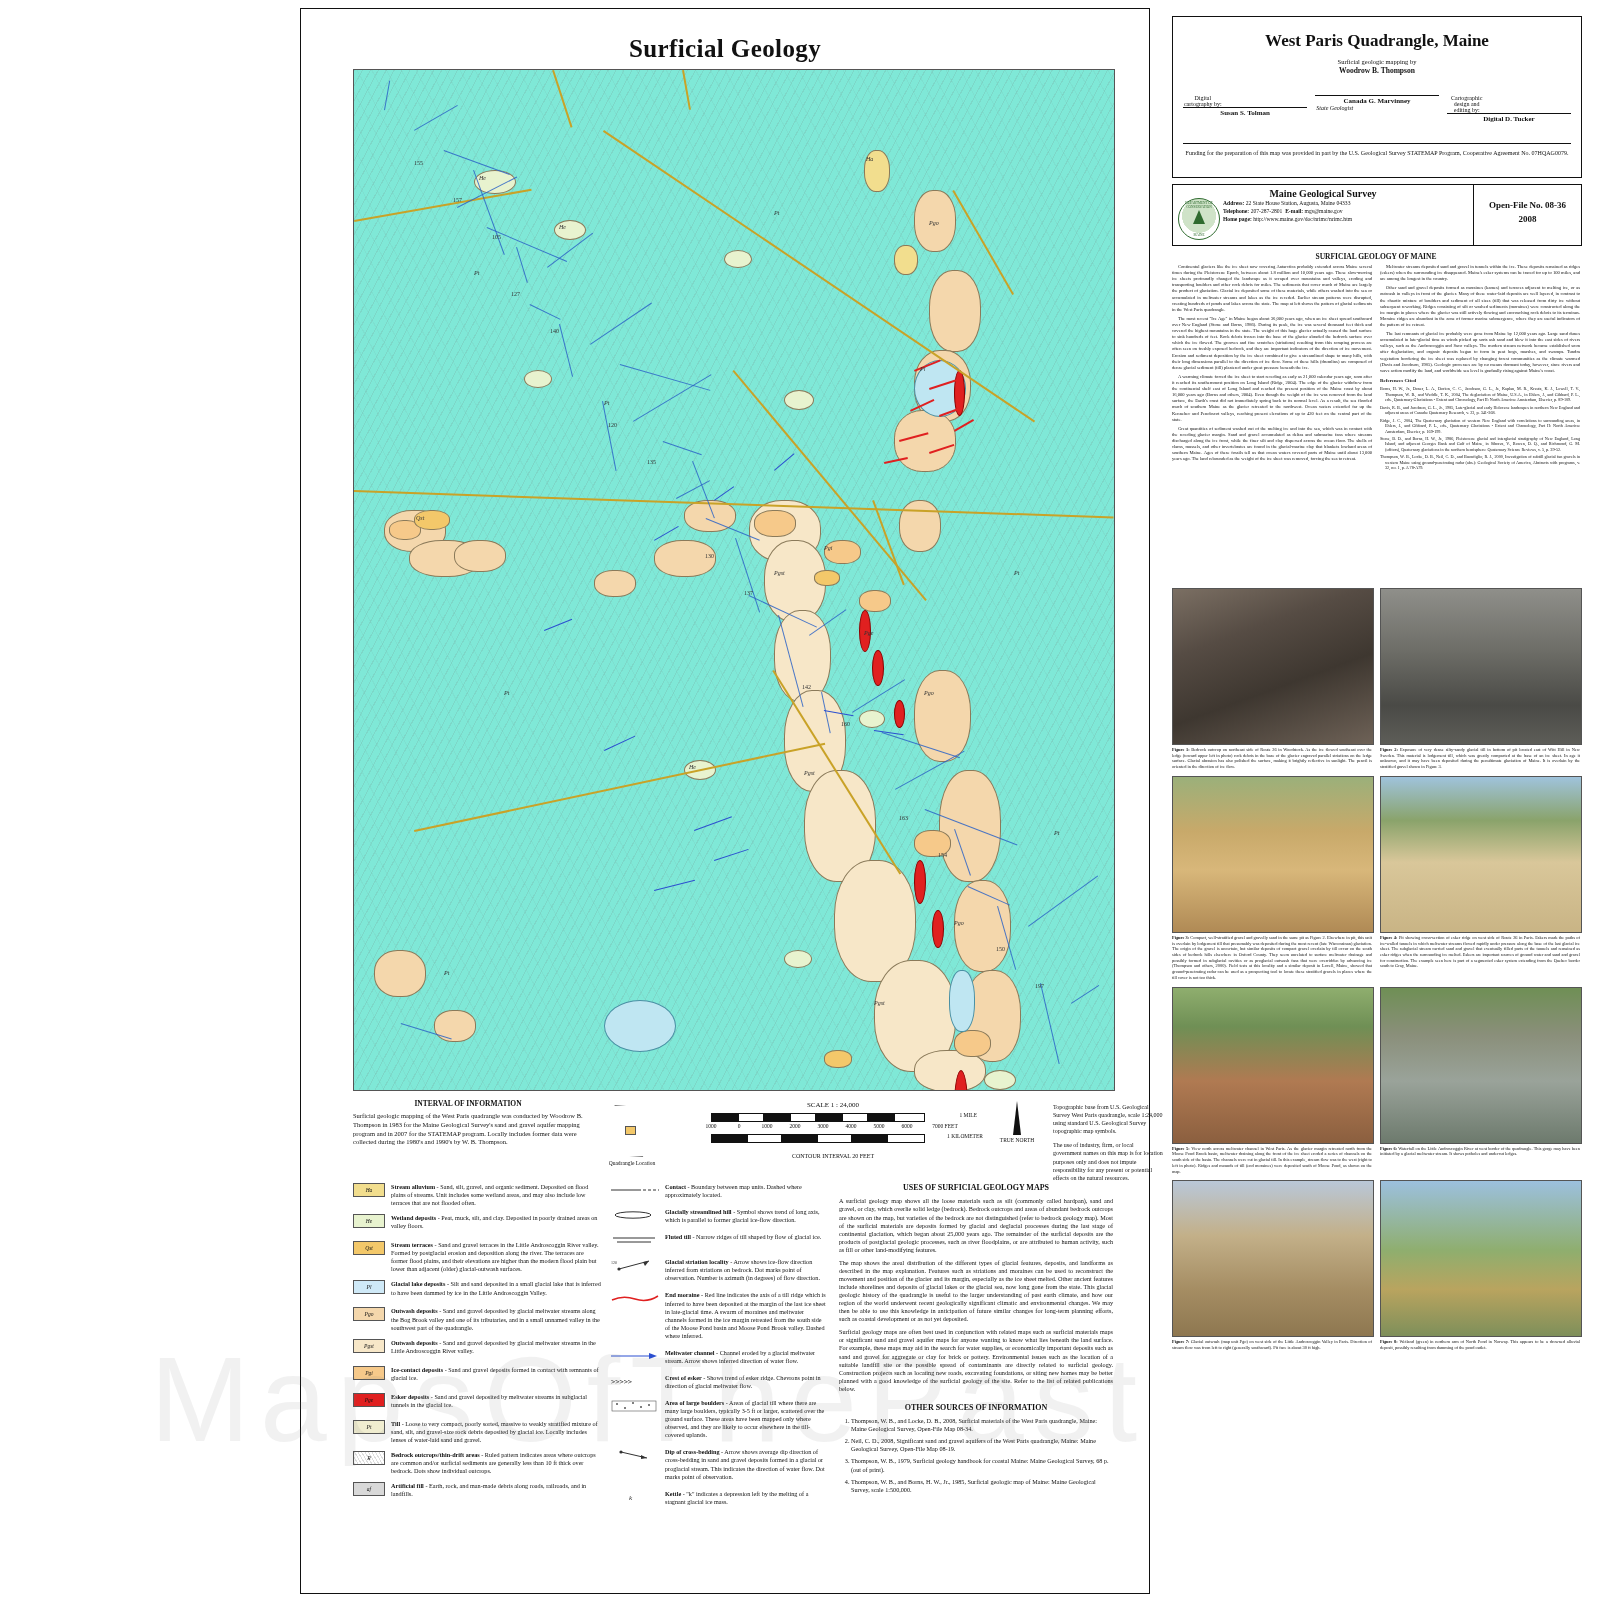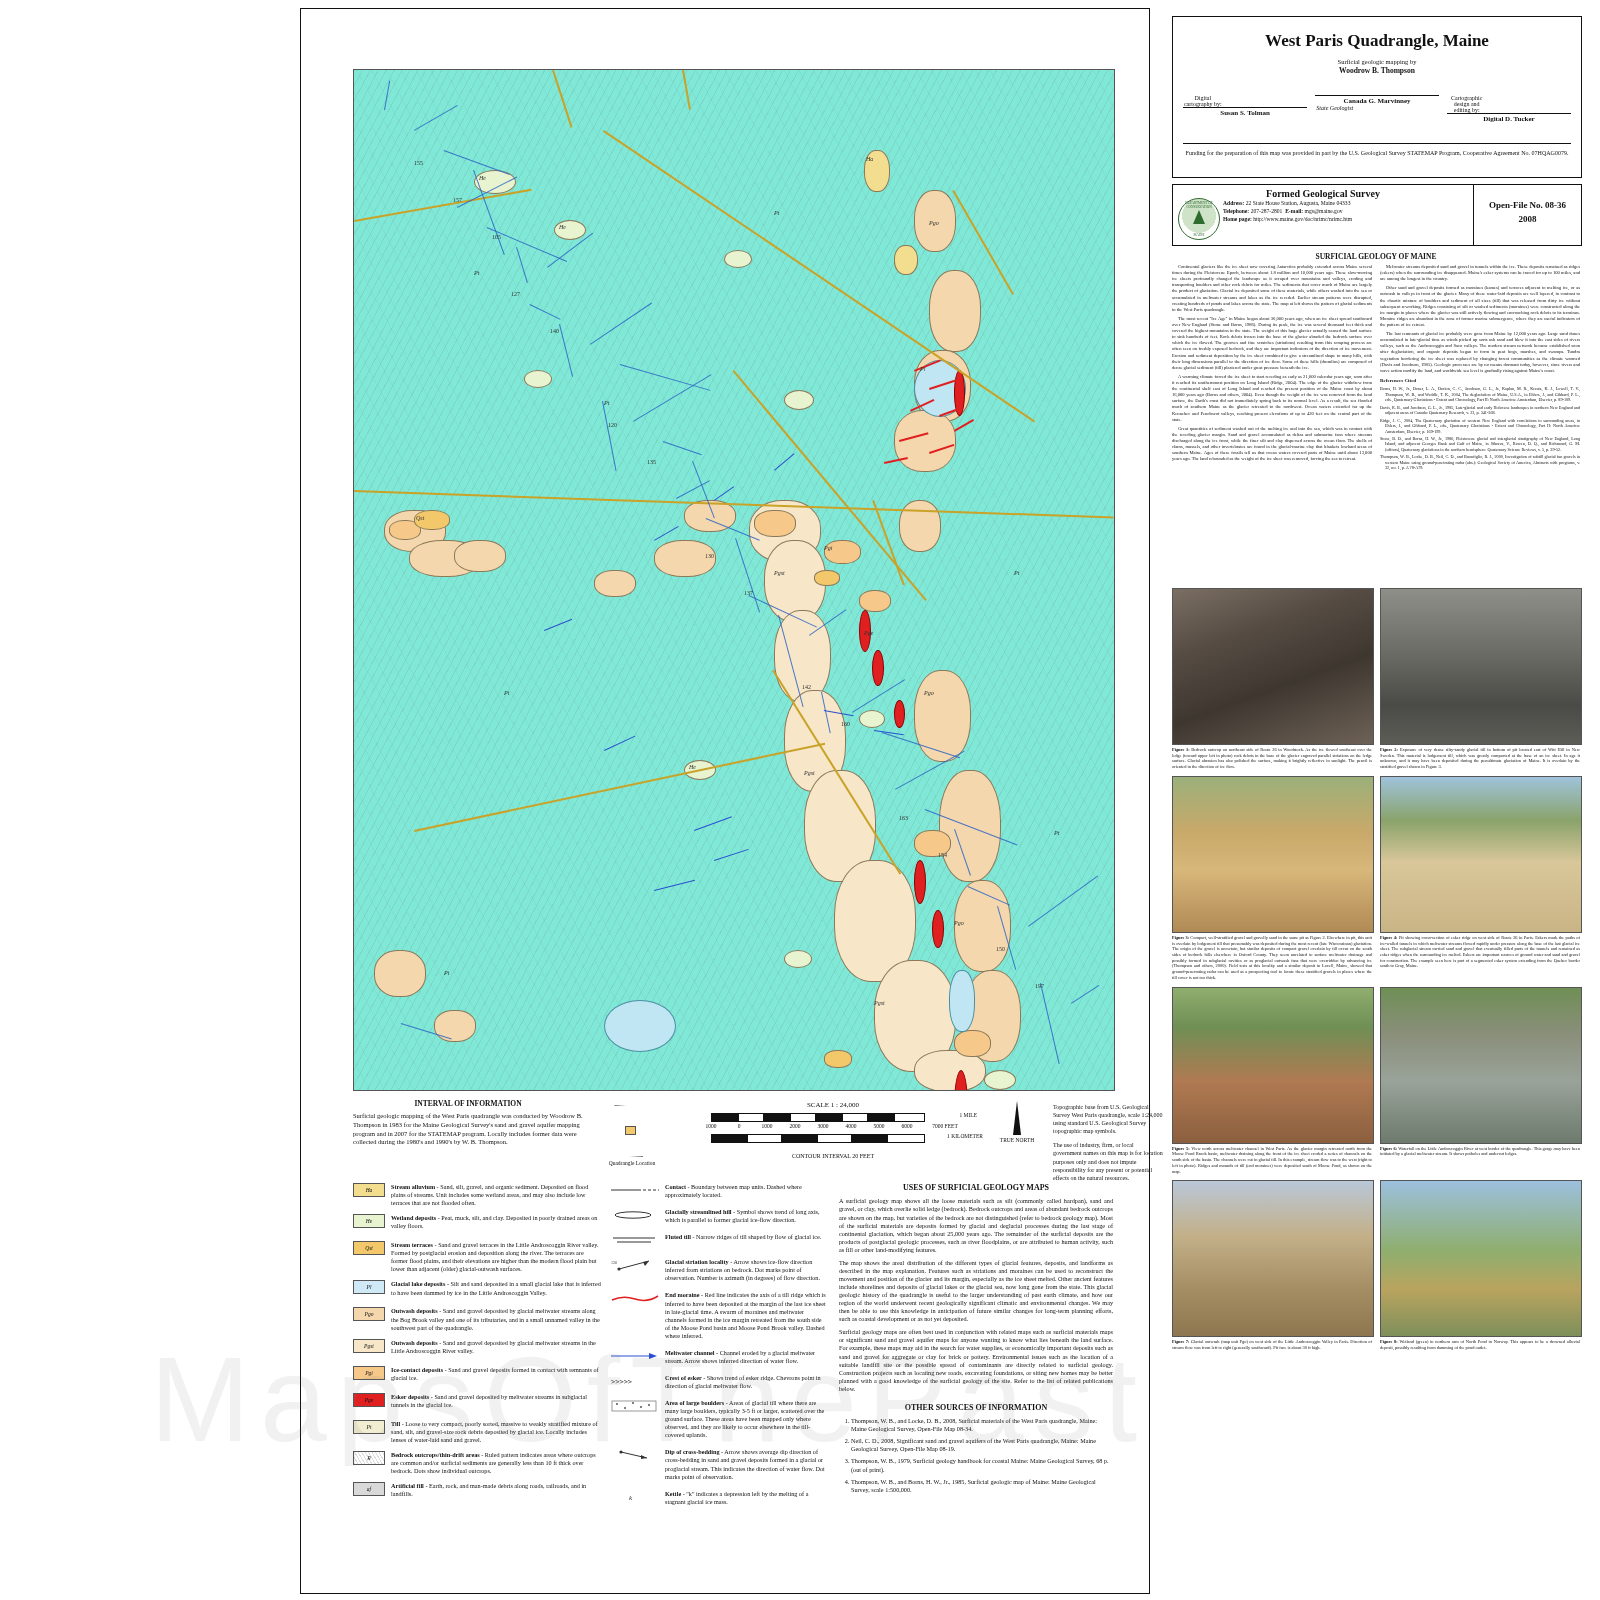--- a/index.html
+++ b/index.html
@@ -124,20 +124,21 @@
   .wm span{position:absolute;}
 </style>
 </head>
 <body>
 
 <div id="page">
 
   <div class="sheet">
    <div class="sheet-inner">
 
+    <div class="map-title">Surficial Geology</div>
 
     <div class="map-frame">
       <div class="map-inner" id="map-inner">
         <div class="contour-layer"></div>
       <div class="poly p-pgs" style="left: 395px; top: 430px; width: 70px; height: 60px; border-radius: 45%;"></div>
             <div class="poly p-pgs" style="left: 410px; top: 470px; width: 60px; height: 80px; border-radius: 45%;"></div>
             <div class="poly p-pgs" style="left: 420px; top: 540px; width: 55px; height: 90px; border-radius: 45%;"></div>
             <div class="poly p-pgs" style="left: 430px; top: 620px; width: 60px; height: 100px; border-radius: 45%;"></div>
             <div class="poly p-pgs" style="left: 450px; top: 700px; width: 70px; height: 110px; border-radius: 45%;"></div>
             <div class="poly p-pgs" style="left: 480px; top: 790px; width: 80px; height: 120px; border-radius: 45%;"></div>
@@ -509,21 +510,21 @@
           <div>
             <div>Cartographic design and editing by:</div>
             <span class="nm">Digital D. Tucker</span>
           </div>
         </div>
       <div class="fundbox">Funding for the preparation of this map was provided in part by the U.S. Geological Survey STATEMAP Program, Cooperative Agreement No. 07HQAG0079.</div>
     </div>
 
     <div class="mgsbox">
       <div class="mgs-left">
-        <h3>Formed Geological Survey</h3>
+        <h3>Maine Geological Survey</h3>
         <div class="seal">
           <span class="s1">DEPARTMENT OF CONSERVATION</span>
           <div class="tree"></div>
           <span class="s2">MAINE</span>
         </div>
         <div class="mgs-addr">
           <div><b>Address:</b>
                <span>22 State House Station, Augusta, Maine  04333</span></div>
           <div><b>Telephone:</b>
                <span>207-287-2801</span>

